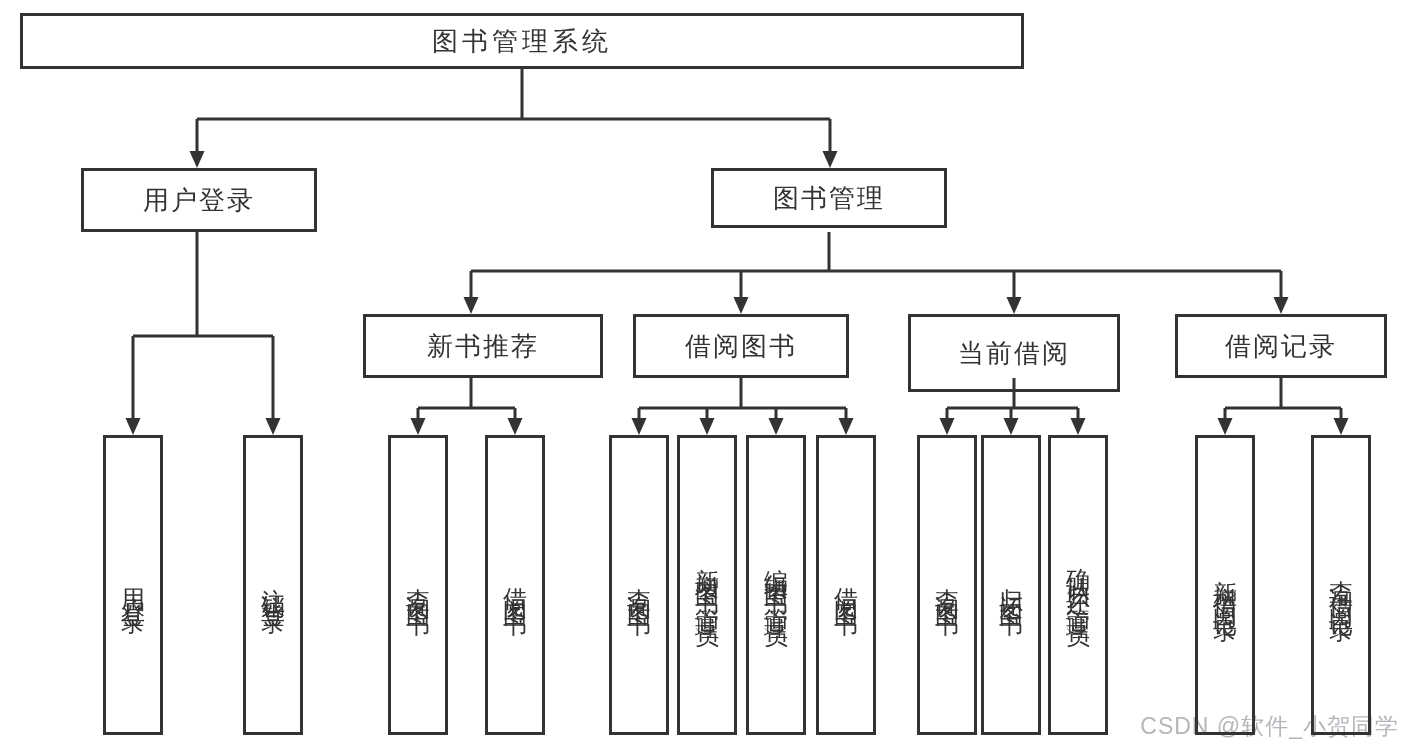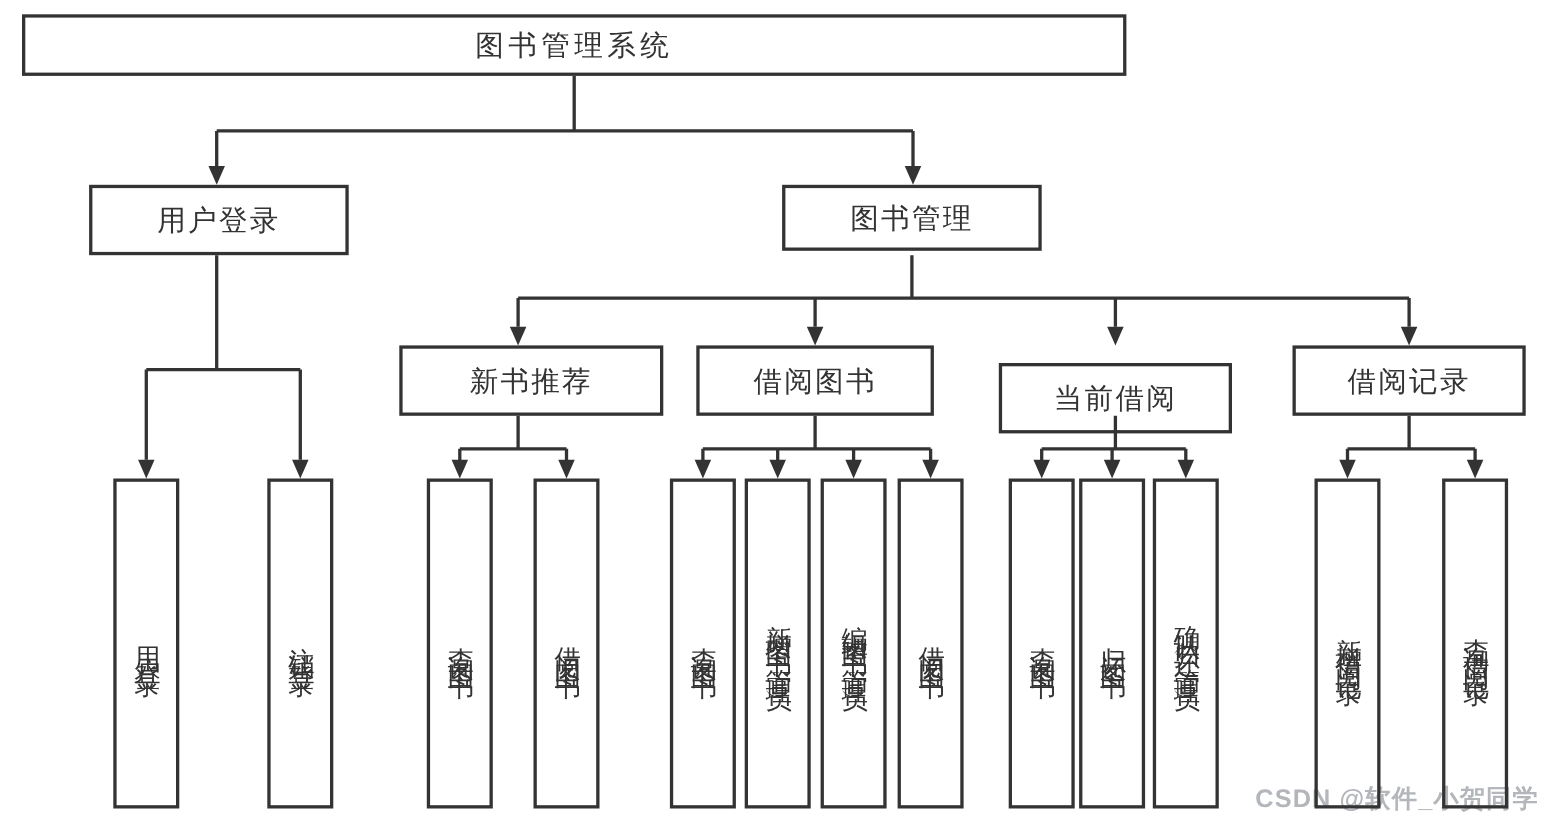--- a/index.html
+++ b/index.html
@@ -53,21 +53,20 @@
   }
   .watermark {
     position: absolute;
     top: 711px;
     right: 6px;
     z-index: 1;
     font-size: 23px;
     color: #b3b6ba;
     letter-spacing: 1px;
     white-space: nowrap;
-    font-weight: bold;
   }
 </style>
 </head>
 <body>
 
 <div class="stage">
 
   <div class="watermark">CSDN @软件_小贺同学</div>
 
   <svg class="connectors" width="1405" height="747" viewBox="0 0 1405 747">
@@ -120,21 +119,21 @@
   <div class="box" style="left:711px;top:168px;width:236px;height:60px">
     <span class="hlabel">图书管理</span>
   </div>
 
   <div class="box" style="left:363px;top:314px;width:240px;height:64px">
     <span class="hlabel">新书推荐</span>
   </div>
   <div class="box" style="left:633px;top:314px;width:216px;height:64px">
     <span class="hlabel">借阅图书</span>
   </div>
-  <div class="box" style="left:908px;top:330px;width:212px;height:64px">
+  <div class="box" style="left:908px;top:314px;width:212px;height:78px">
     <span class="hlabel">当前借阅</span>
   </div>
   <div class="box" style="left:1175px;top:314px;width:212px;height:64px">
     <span class="hlabel">借阅记录</span>
   </div>
 
   <div class="box leaf" style="left:103px;top:435px;width:60px;height:300px">
     <span class="vlabel">用户登录</span>
   </div>
   <div class="box leaf" style="left:243px;top:435px;width:60px;height:300px">

